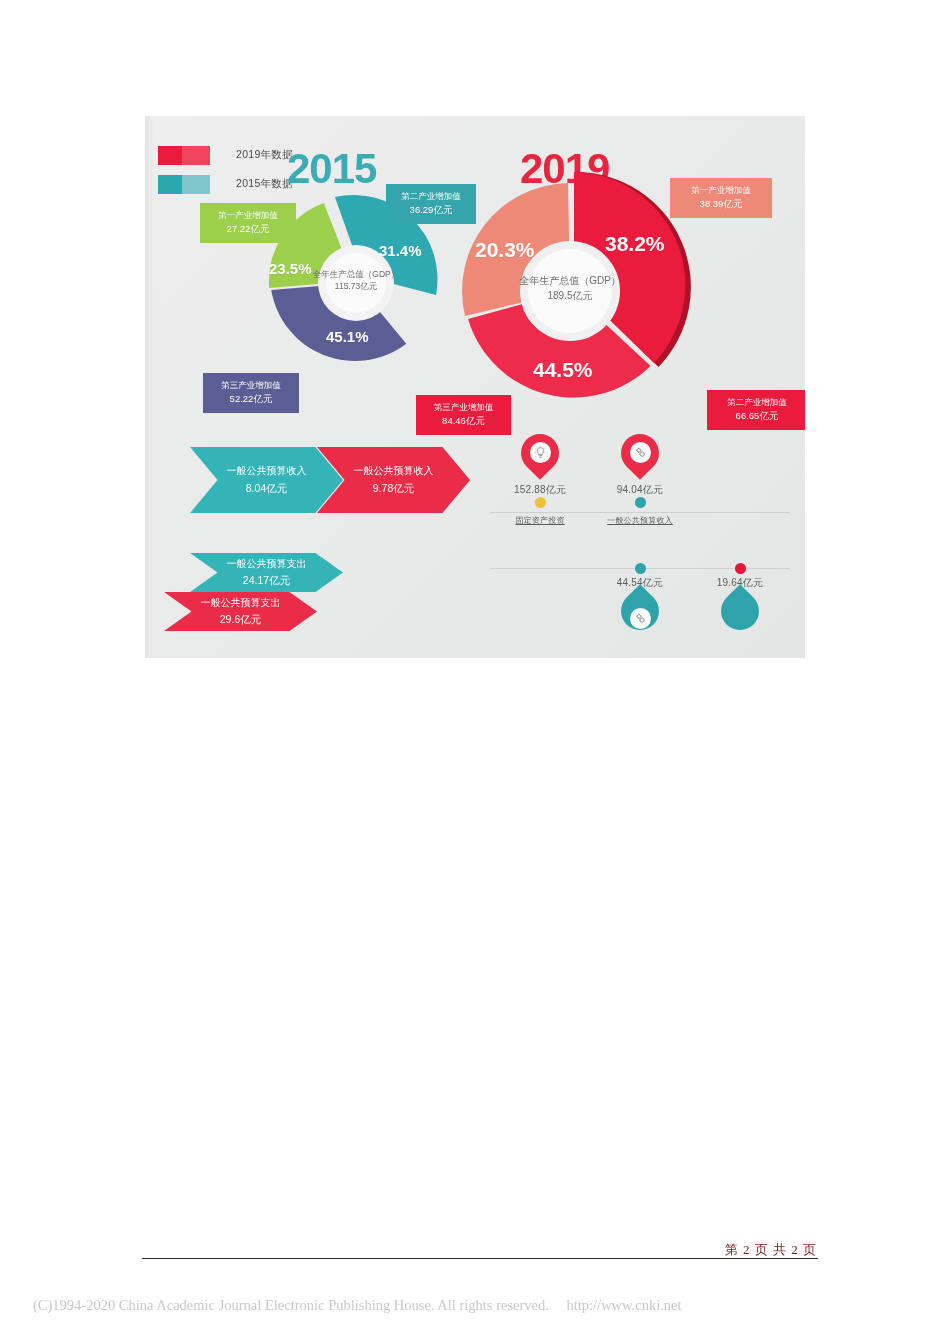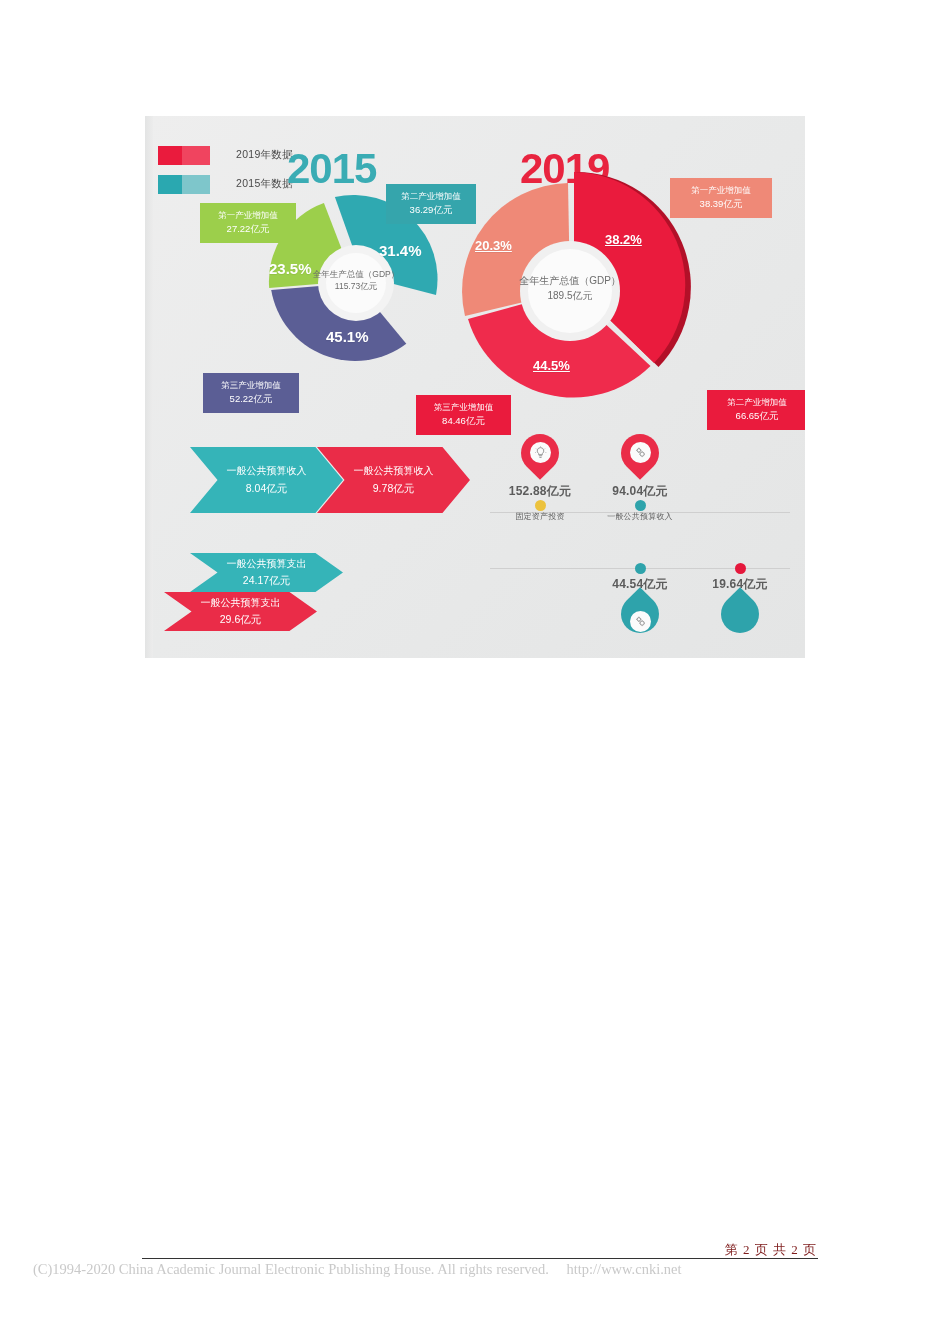--- a/index.html
+++ b/index.html
@@ -46,21 +46,21 @@
   .donut-wrap svg{display:block;overflow:visible;}
 
   .donut-center-txt{
     position:absolute;left:0;right:0;text-align:center;color:#6d6d6d;
     font-size:8.5px;line-height:1.45;pointer-events:none;
   }
   .donut-2015 .donut-center-txt{top:80px;}
   .donut-2019 .donut-center-txt{top:108px;font-size:10px;}
 
   .pct{position:absolute;color:#ffffff;font-size:15px;font-weight:bold;pointer-events:none;text-shadow:0 1px 1px rgba(0,0,0,.07);}
-  .pct-lg{font-size:13px;text-decoration:underline;}
+  .pct-lg{font-size:21px;}
 
   
   .callout{
     position:absolute;color:#ffffff;text-align:center;
     font-size:8.5px;line-height:1.5;padding:6px 8px 7px;
     box-sizing:border-box;white-space:nowrap;
   }
   .callout .cl-val{font-size:9.5px;}
   .cl-green{background:#9ccf4b;}
   .cl-teal{background:#35a5ac;}
@@ -113,34 +113,34 @@
   .pin.red .pin-body{background:#ea2c48;}
   .pin.teal .pin-body{background:#2ea3ab;}
   .pin.up .pin-body{border-radius:50% 50% 50% 0;transform:rotate(135deg);}
   .pin .pin-hole{
     position:absolute;left:9px;top:8px;width:21px;height:21px;border-radius:50%;
     background:#fbfbfb;display:flex;align-items:center;justify-content:center;
   }
   .pin.up .pin-hole{top:16px;}
   .pin-hole svg{display:block;}
 
-  .pin-val{font-size:12px;color:#5c5c5c;margin-top:2px;letter-spacing:.2px;font-weight:bold;}
+  .pin-val{font-size:10px;color:#5c5c5c;margin-top:2px;letter-spacing:.2px;}
   .pin-dot{width:11px;height:11px;border-radius:50%;margin:0 auto;}
   .dot-yellow{background:#ecc23d;}
   .dot-teal{background:#2ea3ab;}
   .dot-red{background:#e5183c;}
-  .pin-name{font-size:8px;color:#5c5c5c;letter-spacing:.2px;}
+  .pin-name{font-size:8px;color:#5c5c5c;margin-top:7px;letter-spacing:.2px;text-decoration:underline;}
 
   .stack-top .pin-val{margin-top:3px;}
 
   
   .foot-rule{position:absolute;left:142px;top:1258px;width:676px;height:1px;background:#333;}
   .page-num{position:absolute;right:133px;top:1241px;font-size:13px;color:#7f1d1d;
     font-family:"Liberation Serif","DejaVu Serif",serif;letter-spacing:1px;}
-  .copyright{position:absolute;left:33px;top:1261px;font-size:14.5px;color:#c9c9c9;
+  .copyright{position:absolute;left:33px;top:1297px;font-size:14.5px;color:#c9c9c9;
     font-family:"Liberation Serif","DejaVu Serif",serif;white-space:nowrap;}
   .copyright .url{margin-left:14px;}
 </style>
 </head>
 <body>
 
 <div class="page">
 
   <div class="infographic">
 

